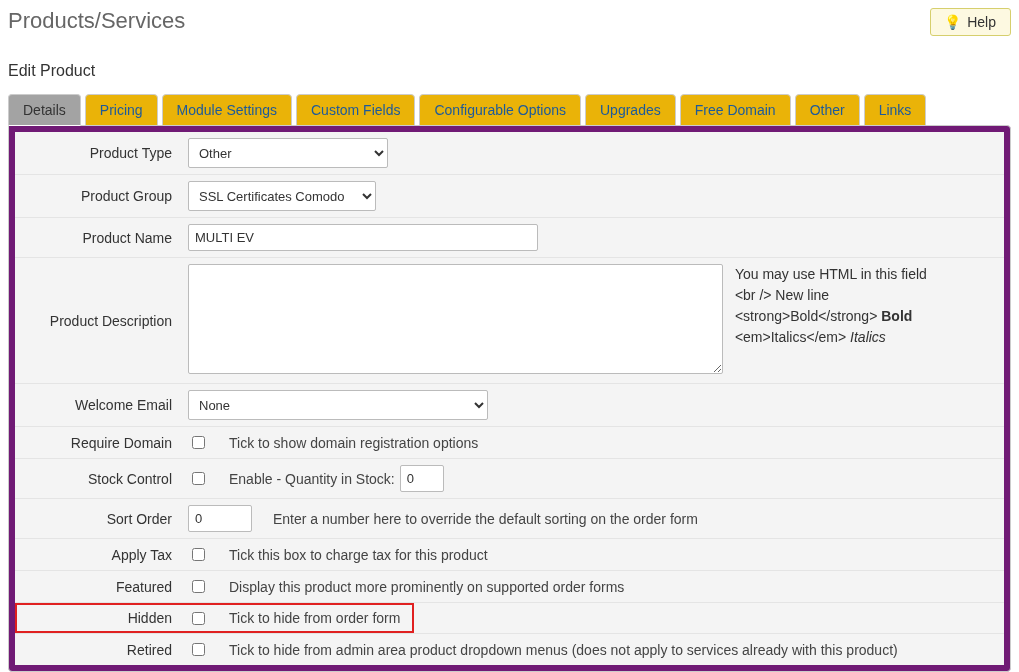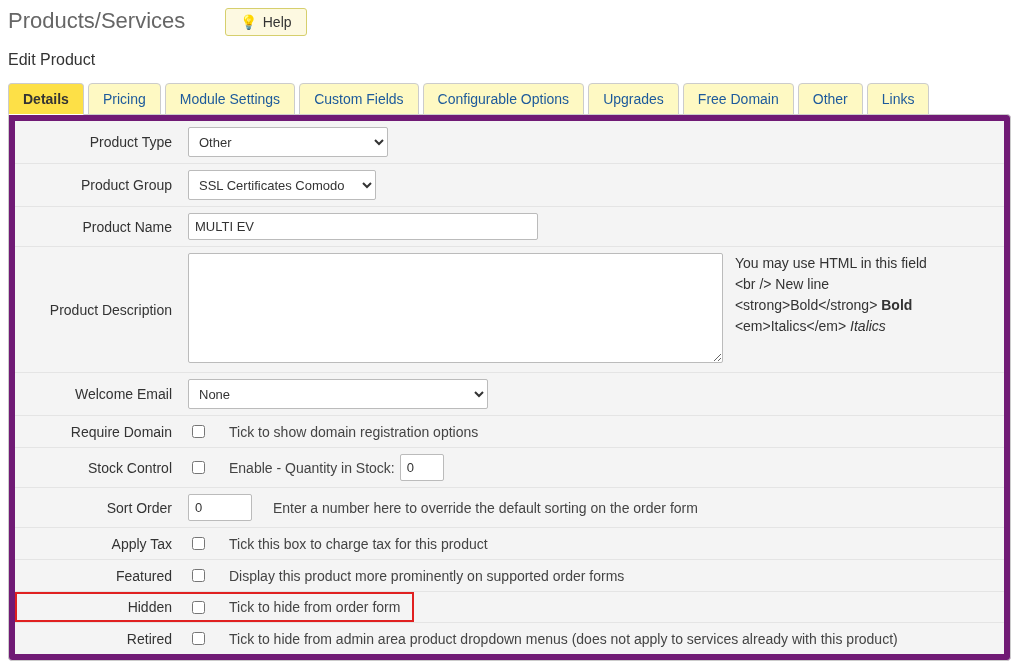--- a/index.html
+++ b/index.html
@@ -12,23 +12,22 @@
     background: #fff;
   }
   .page-title {
     font-size: 22px;
     color: #666;
     font-weight: 400;
     margin: 0 0 16px 0;
   }
   .header-row {
     display: flex;
-    justify-content: flex-start;
+    justify-content: space-between;
     align-items: flex-start;
-    gap: 40px;
   }
   .help-btn {
     background: #fdf9e1;
     border: 1px solid #d6cf6d;
     border-radius: 3px;
     padding: 5px 14px;
     font-size: 14px;
     color: #333;
     cursor: pointer;
     display: inline-flex;
@@ -36,44 +35,44 @@
     gap: 5px;
   }
   .help-btn .bulb {
     display: inline-block;
     color: #e0b400;
     font-size: 14px;
   }
   .subheading {
     font-size: 16px;
     color: #333;
-    margin: 1px 0 14px 0;
+    margin: 12px 0 14px 0;
     font-weight: 400;
   }
   .tabs {
     display: flex;
     gap: 4px;
     margin-bottom: -1px;
     position: relative;
     z-index: 2;
   }
   .tab {
     padding: 7px 14px;
     border: 1px solid #ccc;
     border-bottom: 1px solid #ccc;
     border-radius: 4px 4px 0 0;
-    background: #fef9c3;
+    background: #eab308;
     color: #1d5a9b;
     font-size: 14px;
     cursor: pointer;
   }
   .tab.active {
-    background: #fde047;
+    background: #a3a3a3;
     border-bottom: 1px solid #fff;
-    font-weight: 700;
+    font-weight: 400;
     color: #333;
   }
   .panel {
     border: 1px solid #ccc;
     border-radius: 0 4px 4px 4px;
     padding: 6px;
     background: #701a75;
     position: relative;
     z-index: 1;
   }

